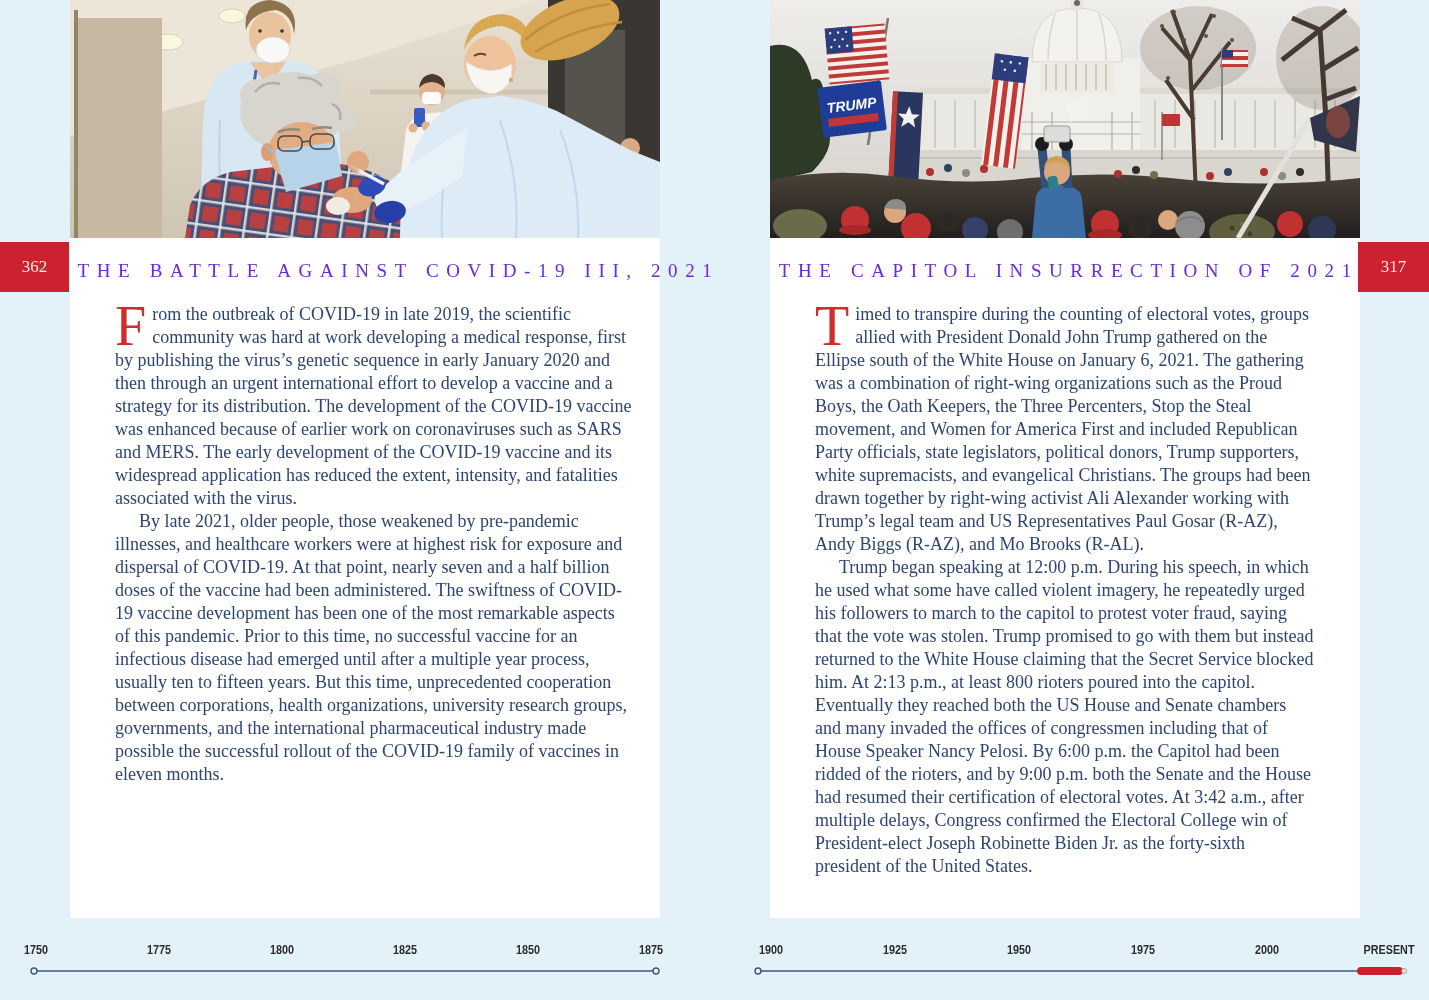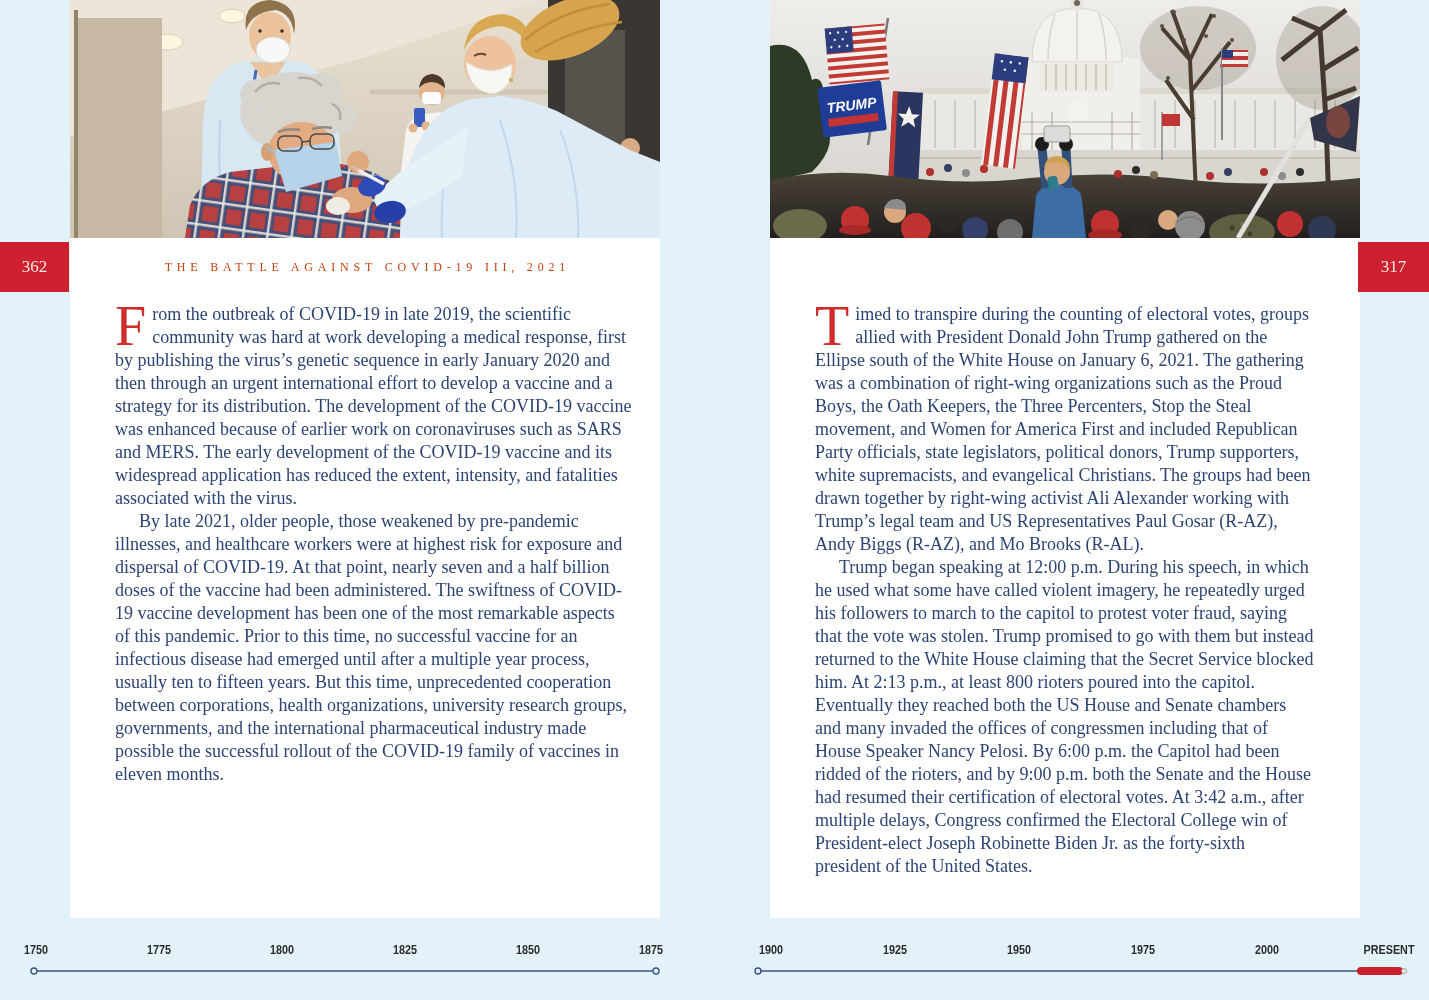--- a/index.html
+++ b/index.html
@@ -7,21 +7,21 @@
   .canvas{position:relative;width:1429px;height:1000px;background:#e3f1f9;overflow:hidden;}
 
   .page{position:absolute;top:0;width:590px;height:918px;background:#ffffff;}
   .page-left{left:70px;}
   .page-right{left:770px;}
 
   .photo{position:absolute;top:0;left:0;width:590px;height:238px;overflow:hidden;}
   .photo svg{display:block;width:590px;height:238px;}
 
   .page-title{margin:0;position:absolute;top:260px;left:0;width:100%;
-    text-align:center;font-size:12px;font-weight:400;color:#c2410c;
+    text-align:center;font-size:19px;font-weight:400;color:#6d28d9;
     letter-spacing:.40em;text-indent:.40em;white-space:nowrap;
     font-family:"Liberation Serif",serif;}
 
   .bodytext{position:absolute;top:303px;color:#2c4473;font-size:18px;line-height:23px;}
   .page-left .bodytext{left:45px;width:517px;}
   .page-right .bodytext{left:45px;width:500px;}
   .bodytext p{margin:0;}
   .bodytext p.indent{text-indent:24px;}
   .dropcap{float:left;color:#cf2c2c;font-size:56px;line-height:43px;
     padding:2px 6px 0 0;font-family:"Liberation Serif",serif;}
@@ -311,20 +311,21 @@
           <circle cx="480" cy="234" r="2.5" fill="#3f3e2c"></circle>
         <circle cx="472" cy="224" r="2" fill="#76744e"></circle>
         <circle cx="520" cy="224" r="13" fill="#c13131"></circle>
         <circle cx="552" cy="230" r="14" fill="#2e3a55"></circle>
 
         <line x1="468" y1="238" x2="540" y2="118" stroke="#e3e1dc" stroke-width="5"></line>
         <path d="M540,118 L590,96 L586,152 L544,140 Z" fill="#31364a"></path>
         <ellipse cx="568" cy="122" rx="12" ry="16" fill="#7a4440"></ellipse>
       </svg>
     </div>
+    <h1 class="page-title">THE CAPITOL INSURRECTION OF 2021</h1>
     <div class="bodytext">
       <p><span class="dropcap">T</span><span>imed to transpire during the counting of electoral votes, groups allied with President Donald John Trump gathered on the Ellipse south of the White House on January 6, 2021. The gathering was a combination of right-wing organizations such as the Proud Boys, the Oath Keepers, the Three Percenters, Stop the Steal movement, and Women for America First and included Republican Party officials, state legislators, political donors, Trump supporters, white supremacists, and evangelical Christians.  The groups had been drawn together by right-wing activist Ali Alexander working with Trump’s legal team and US Representatives Paul Gosar (R-AZ), Andy Biggs (R-AZ), and Mo Brooks (R-AL).</span></p>
       <p class="indent">Trump began speaking at 12:00 p.m. During his speech, in which he used what some have called violent imagery, he repeatedly urged his followers to march to the capitol to protest voter fraud, saying that the vote was stolen. Trump promised to go with them but instead returned to the White House claiming that the Secret Service blocked him. At 2:13 p.m., at least 800 rioters poured into the capitol. Eventually they reached both the US House and Senate chambers and many invaded the offices of congressmen including that of House Speaker Nancy Pelosi. By 6:00 p.m. the Capitol had been ridded of the rioters, and by 9:00 p.m. both the Senate and the House had resumed their certification of electoral votes. At 3:42 a.m., after multiple delays, Congress confirmed the Electoral College win of President-elect Joseph Robinette Biden Jr. as the forty-sixth president of the United States.</p>
     </div>
   </section>
 
   <div class="tab tab-left">
     <span>362</span>
   </div>
   <div class="tab tab-right">

